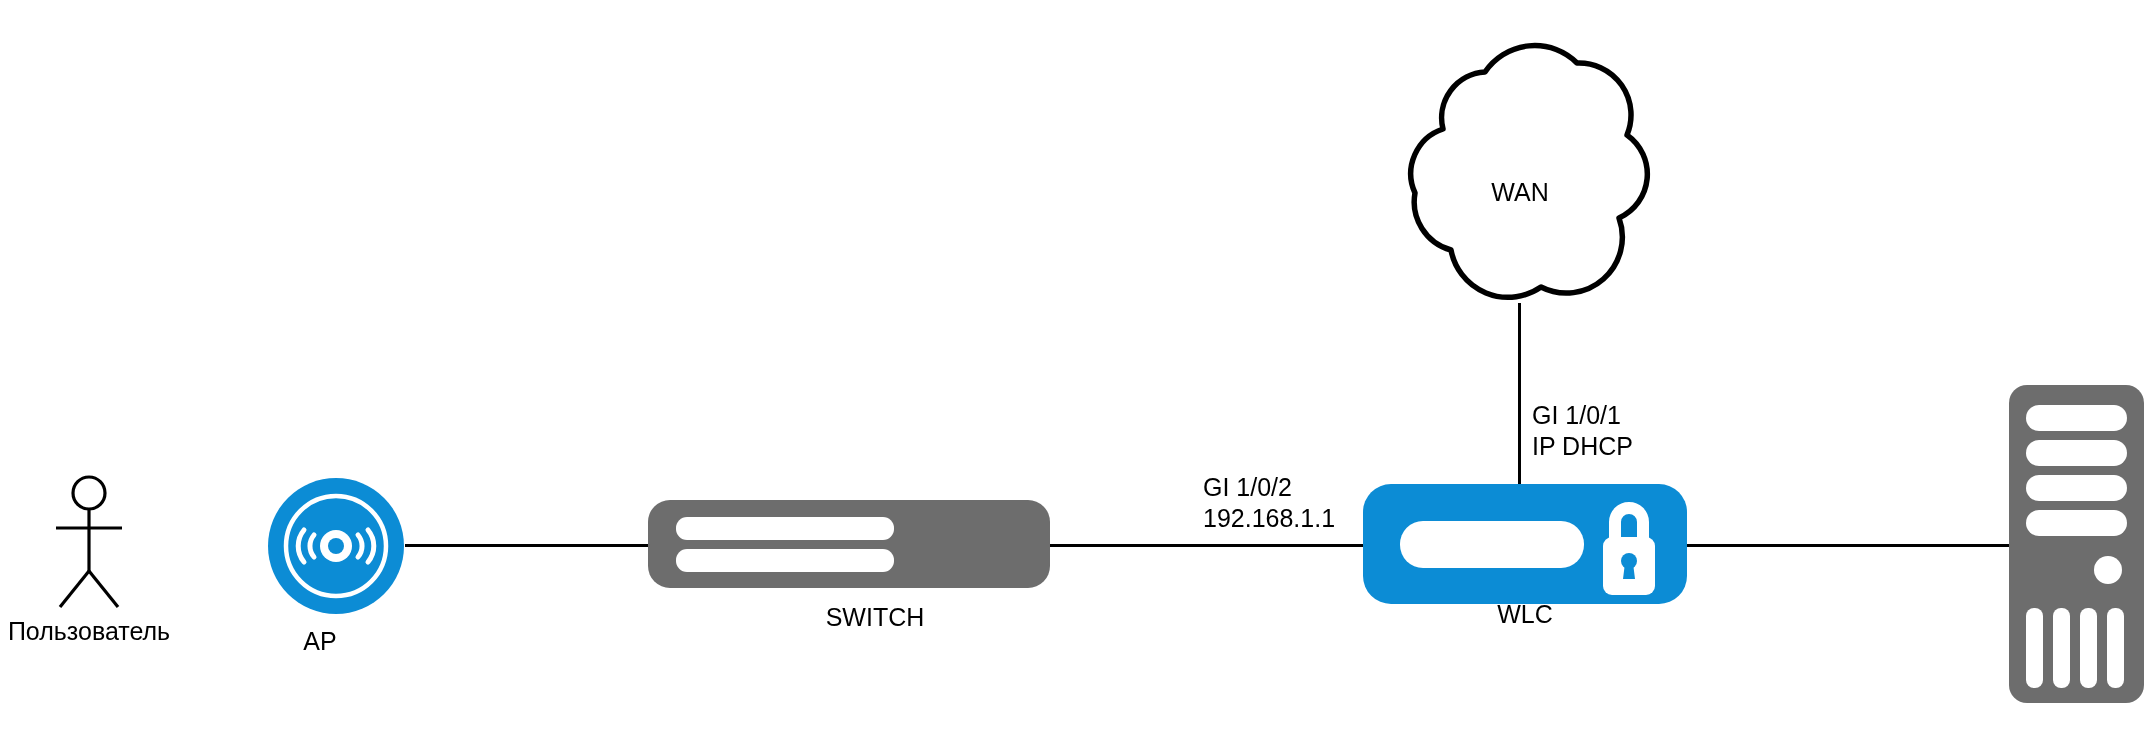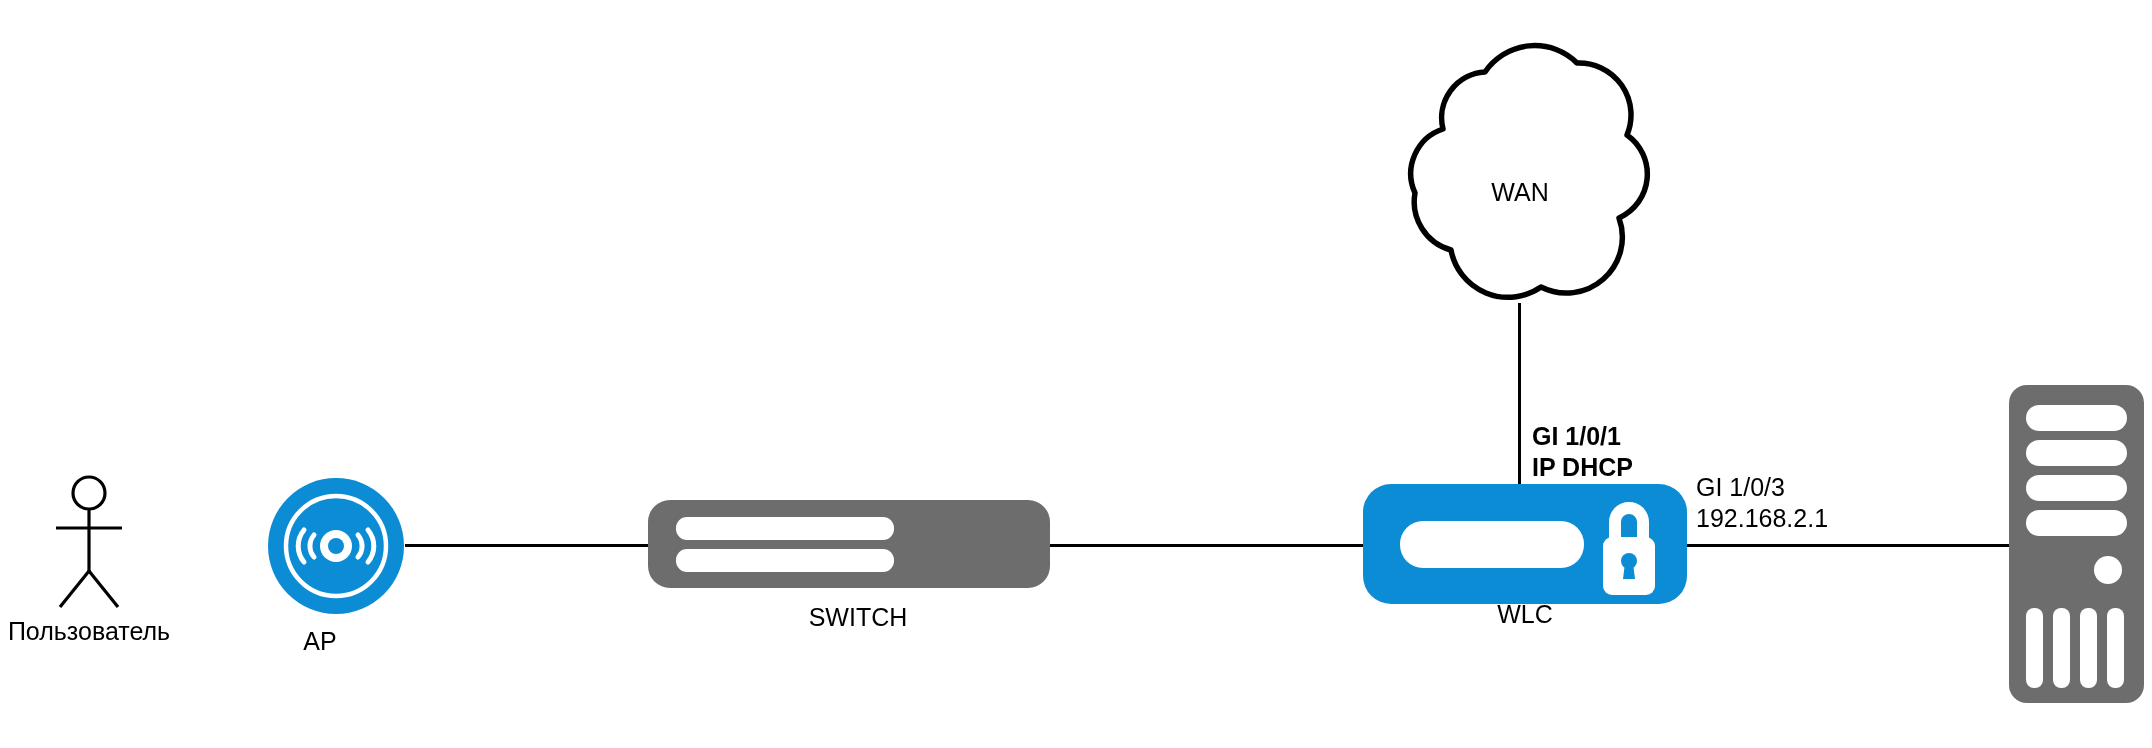--- a/index.html
+++ b/index.html
@@ -78,21 +78,21 @@
     <path d="M 90 57 A 17 17 0 0 1 90 79" fill="none" stroke="#ffffff" stroke-width="5" stroke-linecap="round"></path>
     <path d="M 100 52 A 25 25 0 0 1 100 84" fill="none" stroke="#ffffff" stroke-width="5" stroke-linecap="round"></path>
   </svg>
   <div class="node-label" style="left:240px; top:627px; width:160px;">AP</div>
 
   <svg class="shape" style="left:648px; top:500px;" width="402" height="88" viewBox="0 0 402 88">
     <rect x="0" y="0" width="402" height="88" rx="22" ry="22" fill="#6D6D6D"></rect>
     <rect x="28" y="17" width="218" height="23" rx="11" ry="11" fill="#ffffff"></rect>
     <rect x="28" y="49" width="218" height="23" rx="11" ry="11" fill="#ffffff"></rect>
   </svg>
-  <div class="node-label" style="left:758px; top:603px; width:200px;">SWITCH</div>
+  <div class="node-label" style="left:775px; top:603px; width:200px;">SWITCH</div>
 
   <svg class="shape" style="left:1381px; top:25px;" width="277" height="280" viewBox="0 0 277 280">
     <path d="M 62 104
              A 46 46 0 0 1 104 47
              A 60 60 0 0 1 196 38
              A 52 52 0 0 1 246 110
              A 48 48 0 0 1 238 193
              A 56 56 0 0 1 160 262
              A 58 58 0 0 1 70 225
              A 50 50 0 0 1 34 168
@@ -117,24 +117,24 @@
     <rect x="17" y="55" width="101" height="26" rx="13" ry="13" fill="#ffffff"></rect>
     <rect x="17" y="90" width="101" height="26" rx="13" ry="13" fill="#ffffff"></rect>
     <rect x="17" y="125" width="101" height="26" rx="13" ry="13" fill="#ffffff"></rect>
     <circle cx="99" cy="185" r="14" fill="#ffffff"></circle>
     <rect x="17" y="223" width="17" height="80" rx="8" ry="8" fill="#ffffff"></rect>
     <rect x="44" y="223" width="17" height="80" rx="8" ry="8" fill="#ffffff"></rect>
     <rect x="71" y="223" width="17" height="80" rx="8" ry="8" fill="#ffffff"></rect>
     <rect x="98" y="223" width="17" height="80" rx="8" ry="8" fill="#ffffff"></rect>
   </svg>
 
-  <div class="edge-label" style="left:1532px; top:421px;font-weight:bold;">
+  <div class="edge-label" style="left:1532px; top:400px;">
     <div>GI 1/0/1</div>
     <div>IP DHCP</div>
   </div>
 
+  <div class="edge-label" style="left:1203px; top:472px;">
+    <div>GI 1/0/2</div>
+    <div>192.168.1.1</div>
+  </div>
 
-  <div class="edge-label" style="left:1696px; top:472px;">
-    <div>GI 1/0/3</div>
-    <div>192.168.2.1</div>
-  </div>
 
 </div>
 
 </body></html>

